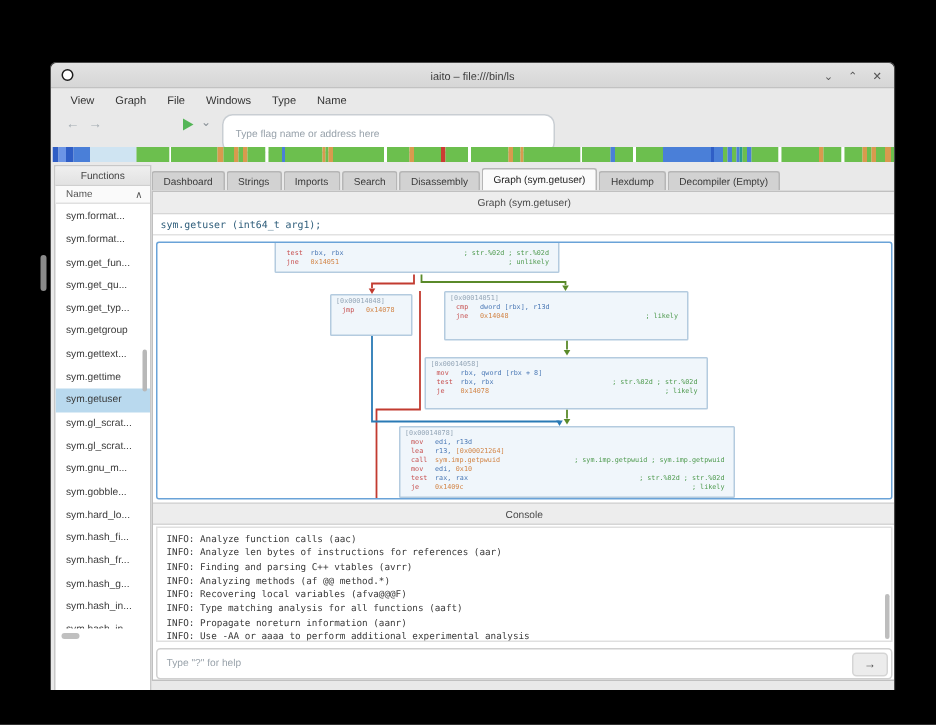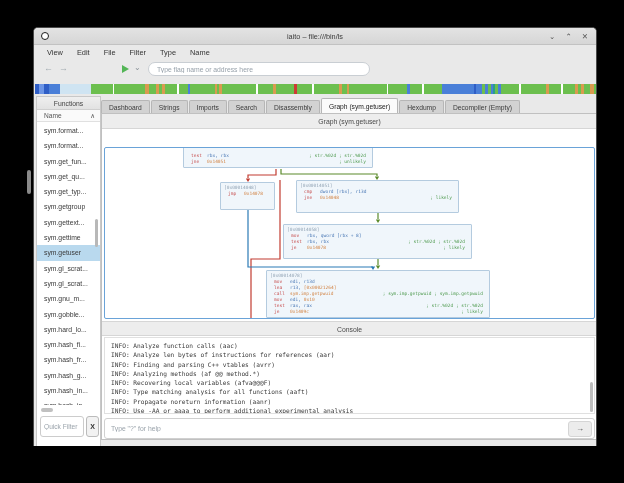--- a/index.html
+++ b/index.html
@@ -1,19 +1,19 @@
 <!DOCTYPE html>
 <html><head>
 <meta charset="utf-8">
 <style>
   html,body{margin:0;padding:0;background:#000;}
   *{box-sizing:border-box;}
   .stage{position:relative;width:624px;height:483px;background:#000;overflow:hidden;
          font-family:"Liberation Sans",sans-serif;}
-  .window{position:absolute;left:33px;top:27px;width:564px;height:419px;background:#e9e9e9;
+  .window{position:absolute;left:33px;top:41px;width:564px;height:419px;background:#e9e9e9;
           border-radius:5px 5px 0 0;overflow:hidden;border:1px solid #4a4a4a;border-bottom:none;}
 
   
   .titlebar{position:absolute;left:0;top:0;width:100%;height:17px;
             background:linear-gradient(#e3e3e3,#d6d6d6);border-bottom:1px solid #c2c2c2;}
   .logo{position:absolute;left:7px;top:3.5px;width:8px;height:8px;border:1.7px solid #1c1c1c;
         border-radius:50%;background:#fff;}
   .title-text{position:absolute;left:0;right:0;top:4px;text-align:center;font-size:7.3px;color:#3c3c3c;}
   .win-controls{position:absolute;right:8px;top:4px;display:flex;gap:10px;font-size:7.5px;color:#555;}
   .win-controls span{cursor:default;line-height:9px;}
@@ -24,21 +24,21 @@
   .menu-item{font-size:7.4px;color:#333;padding:0 7px;}
 
   
   .toolbar{position:absolute;left:0;top:31px;width:100%;height:23px;background:#e9e9e9;}
   .nav-arrow{position:absolute;top:4px;font-size:9px;color:#a4acb2;font-weight:bold;}
   .back{left:10px;} .fwd{left:25px;}
   .play-icon{position:absolute;left:88px;top:6px;width:0;height:0;border-left:7px solid #53b556;
              border-top:4.5px solid transparent;border-bottom:4.5px solid transparent;}
   .play-chevron{position:absolute;left:100px;top:4px;font-size:8px;color:#8a9298;}
   .addr-input{position:absolute;left:114px;top:3px;width:222px;height:14px;border:1px solid #c9ced3;
-              border-radius:7px;background:#fff;font-size:6.8px;color:#333;padding:0 8px;outline:none;}
+              border-radius:7px;background:#fff;font-size:6.8px;color:#333;padding:12px 8px;outline:none;}
   .addr-input::placeholder{color:#98a2ab;}
 
   
   .seekbar{position:absolute;left:1px;top:56px;width:562px;height:10px;display:flex;overflow:hidden;}
   .seekbar .seg{height:100%;}
 
   
   .left-panel{position:absolute;left:2px;top:68px;width:65px;height:351px;background:#fff;
               border:1px solid #c8c8c8;}
   .fn-header{height:13px;background:linear-gradient(#efefef,#e2e2e2);border-bottom:1px solid #cfcfcf;
@@ -120,23 +120,23 @@
       <div class="title-text">iaito – file:///bin/ls</div>
       <div class="win-controls">
         <span>⌄</span>
         <span>⌃</span>
         <span>✕</span>
       </div>
     </div>
 
     <div class="menubar">
         <div class="menu-item">View</div>
-        <div class="menu-item">Edit</div>
+        <div class="menu-item">Graph</div>
         <div class="menu-item">File</div>
-        <div class="menu-item">Filter</div>
+        <div class="menu-item">Windows</div>
         <div class="menu-item">Type</div>
         <div class="menu-item">Name</div>
       </div>
 
     <div class="toolbar">
       <span class="nav-arrow back">←</span>
       <span class="nav-arrow fwd">→</span>
       <span class="play-icon"></span>
       <span class="play-chevron">⌄</span>
       <input class="addr-input" placeholder="Type flag name or address here" style="">
@@ -230,39 +230,36 @@
           <div class="fn-item">sym.gobble...</div>
           <div class="fn-item">sym.hard_lo...</div>
           <div class="fn-item">sym.hash_fi...</div>
           <div class="fn-item">sym.hash_fr...</div>
           <div class="fn-item">sym.hash_g...</div>
           <div class="fn-item">sym.hash_in...</div>
           <div class="fn-item">sym.hash_in...</div>
         </div>
       <div class="fn-vscroll"></div>
       <div class="fn-hscroll"></div>
-      <div class="quickfilter-row">
-        <input class="qf-input" placeholder="Quick Filter" style="">
-        <div class="qf-clear">X</div>
-      </div>
     </div>
 
     <div class="tabbar">
         <div class="tab">Dashboard</div>
         <div class="tab">Strings</div>
         <div class="tab">Imports</div>
         <div class="tab">Search</div>
         <div class="tab">Disassembly</div>
         <div class="tab active">Graph (sym.getuser)</div>
         <div class="tab">Hexdump</div>
         <div class="tab">Decompiler (Empty)</div>
       </div>
 
     <div class="right-panel">
       <div class="panel-titlebar">Graph (sym.getuser)</div>
+      <div class="signature">sym.getuser (int64_t arg1);</div>
 
       <div class="graph-frame">
         <svg class="graph-edges" width="491" height="172">
             <polyline points="171,21 171,27 143,27 143,30" fill="none" stroke="#c23b30" stroke-width="1.2"></polyline>
             <polygon points="140.8,30.4 145.2,30.4 143,34" fill="#c23b30"></polygon>
             <polyline points="176,21 176,26 272,26 272,28" fill="none" stroke="#5a8a2a" stroke-width="1.2"></polyline>
             <polygon points="269.8,28.4 274.2,28.4 272,32" fill="#5a8a2a"></polygon>
             <polyline points="175,32 175,111 146,111 146,173" fill="none" stroke="#c23b30" stroke-width="1.2"></polyline>
             <polyline points="273,65 273,71" fill="none" stroke="#5a8a2a" stroke-width="1.2"></polyline>
             <polygon points="270.8,71.4 275.2,71.4 273,75" fill="#5a8a2a"></polygon>

